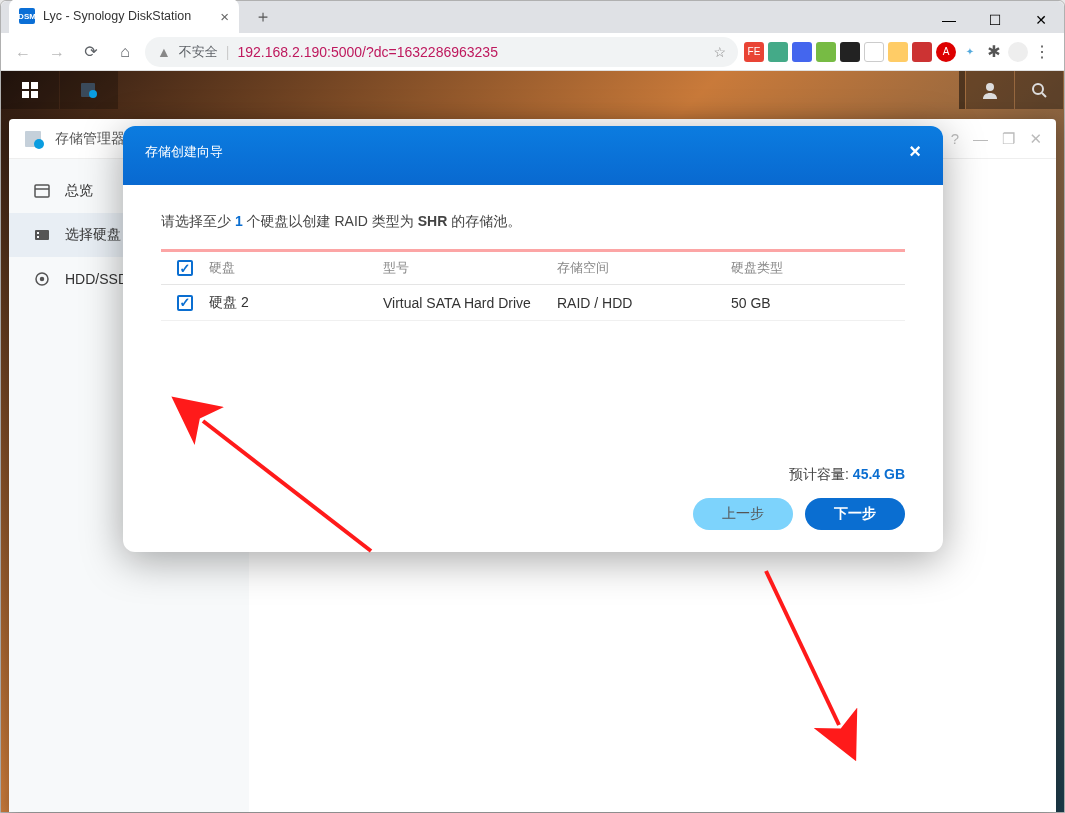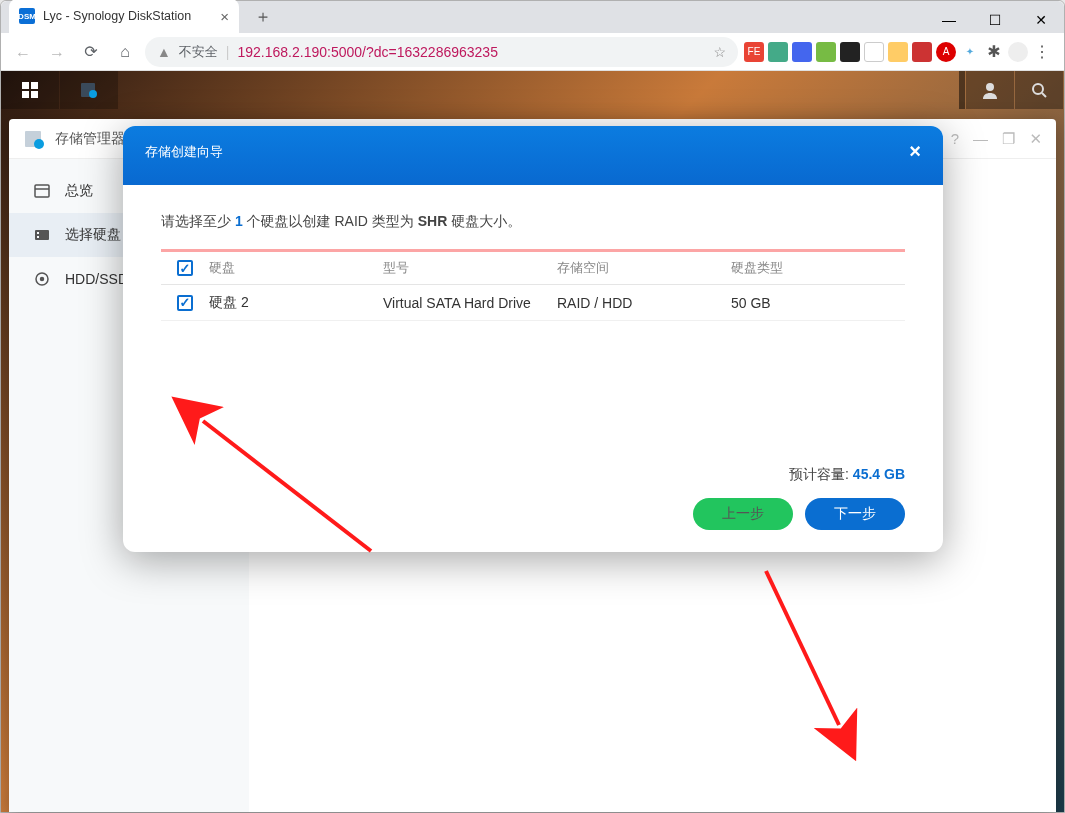--- a/index.html
+++ b/index.html
@@ -60,22 +60,22 @@
   .disk-head { border-top:3px solid #fca5a5; border-bottom:1px solid #e5e5e5; color:#888; font-size:13px; }
   .disk-row { font-size:14px; color:#333; border-bottom:1px solid #f0f0f0; }
   .chk { width:16px; height:16px; border:2px solid #0a6ed1; border-radius:2px; display:flex; align-items:center; justify-content:center; margin:0 auto; cursor:pointer; }
   .chk.checked::after { content:"✓"; color:#0a6ed1; font-size:13px; font-weight:bold; line-height:1; }
 
   .wiz-footer { padding:10px 38px 22px;margin-left:34px; }
   .est-row { text-align:right; font-size:14px; color:#444; margin-bottom:14px; }
   .est-row .val { color:#0a6ed1; font-weight:bold; }
   .btn-row { display:flex; justify-content:flex-end; gap:12px; }
   .btn { min-width:100px; height:32px; border-radius:16px; border:none; font-size:14px; cursor:pointer; }
-  .btn-prev { background:#22c55e; color:#555; }
-  .btn-next { background:#0a6ed1; color:#fff; }
+  .btn-prev { background:#7dd3fc; color:#555; }
+  .btn-next { background:#0a6ed1; color:#fff;font-weight:bold; }
 
   
   .arrow-svg { position:absolute; pointer-events:none; z-index:200; }
 </style>
 </head>
 <body>
 
 <div class="browser-window">
 
   <div class="tabstrip">
@@ -209,21 +209,21 @@
 
     <div class="wizard">
       <div class="wiz-header">
         <div class="wiz-header-top">
           <span>存储创建向导</span>
           <span class="wiz-close">×</span>
         </div>
       </div>
       <div class="wiz-body">
         <div class="instruction">
-          <span>请选择至少 </span><span class="num">1</span><span> 个硬盘以创建 RAID 类型为 </span><span class="raidtype">SHR</span><span> 硬盘大小。</span>
+          <span>请选择至少 </span><span class="num">1</span><span> 个硬盘以创建 RAID 类型为 </span><span class="raidtype">SHR</span><span> 的存储池。</span>
         </div>
         <div class="disk-table">
           <div class="disk-head">
             <div>
                 <div class="chk checked"></div>
               </div>
             <div>硬盘</div>
             <div>型号</div>
             <div>存储空间</div>
             <div>硬盘类型</div>

